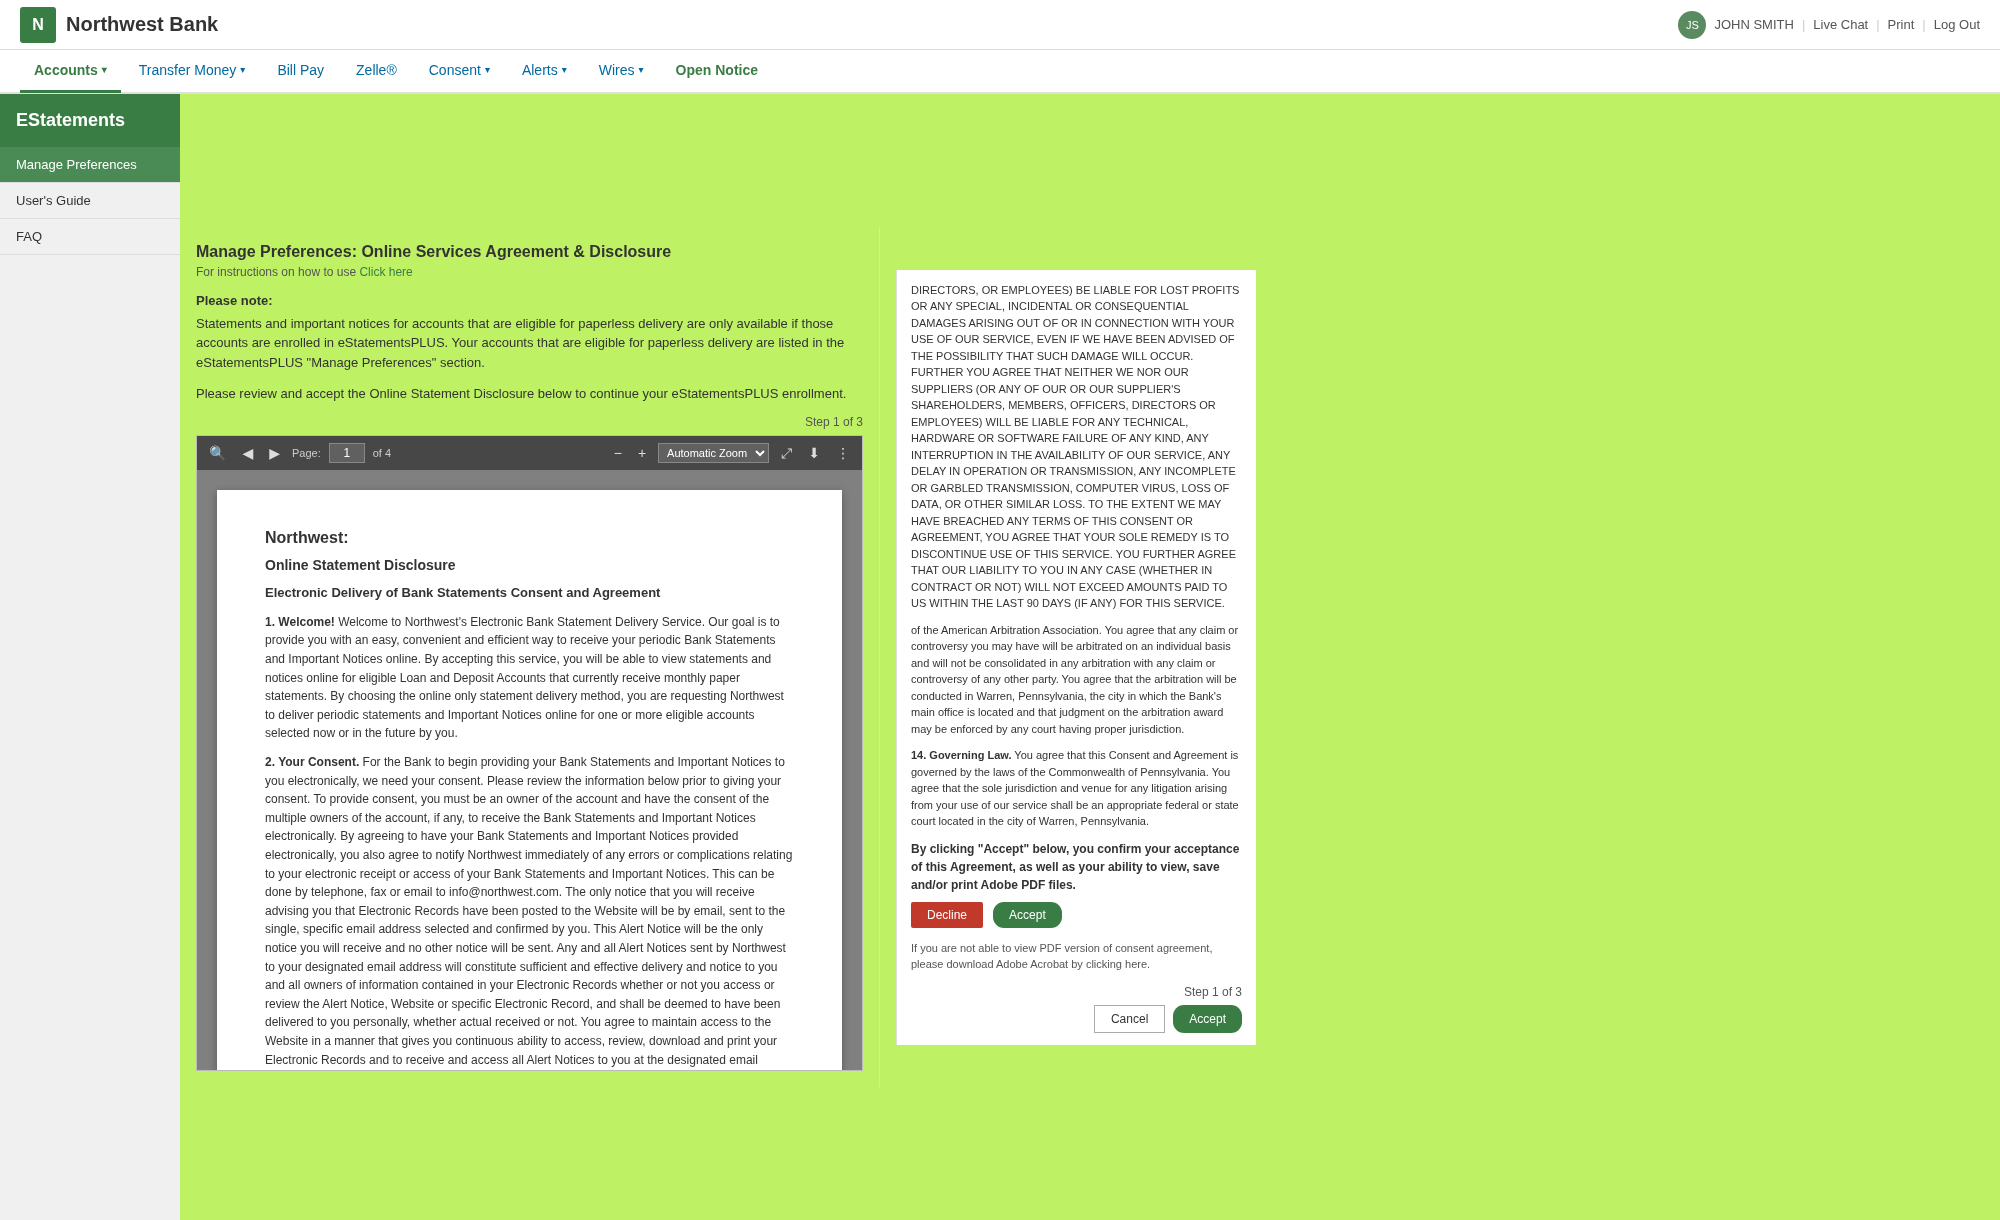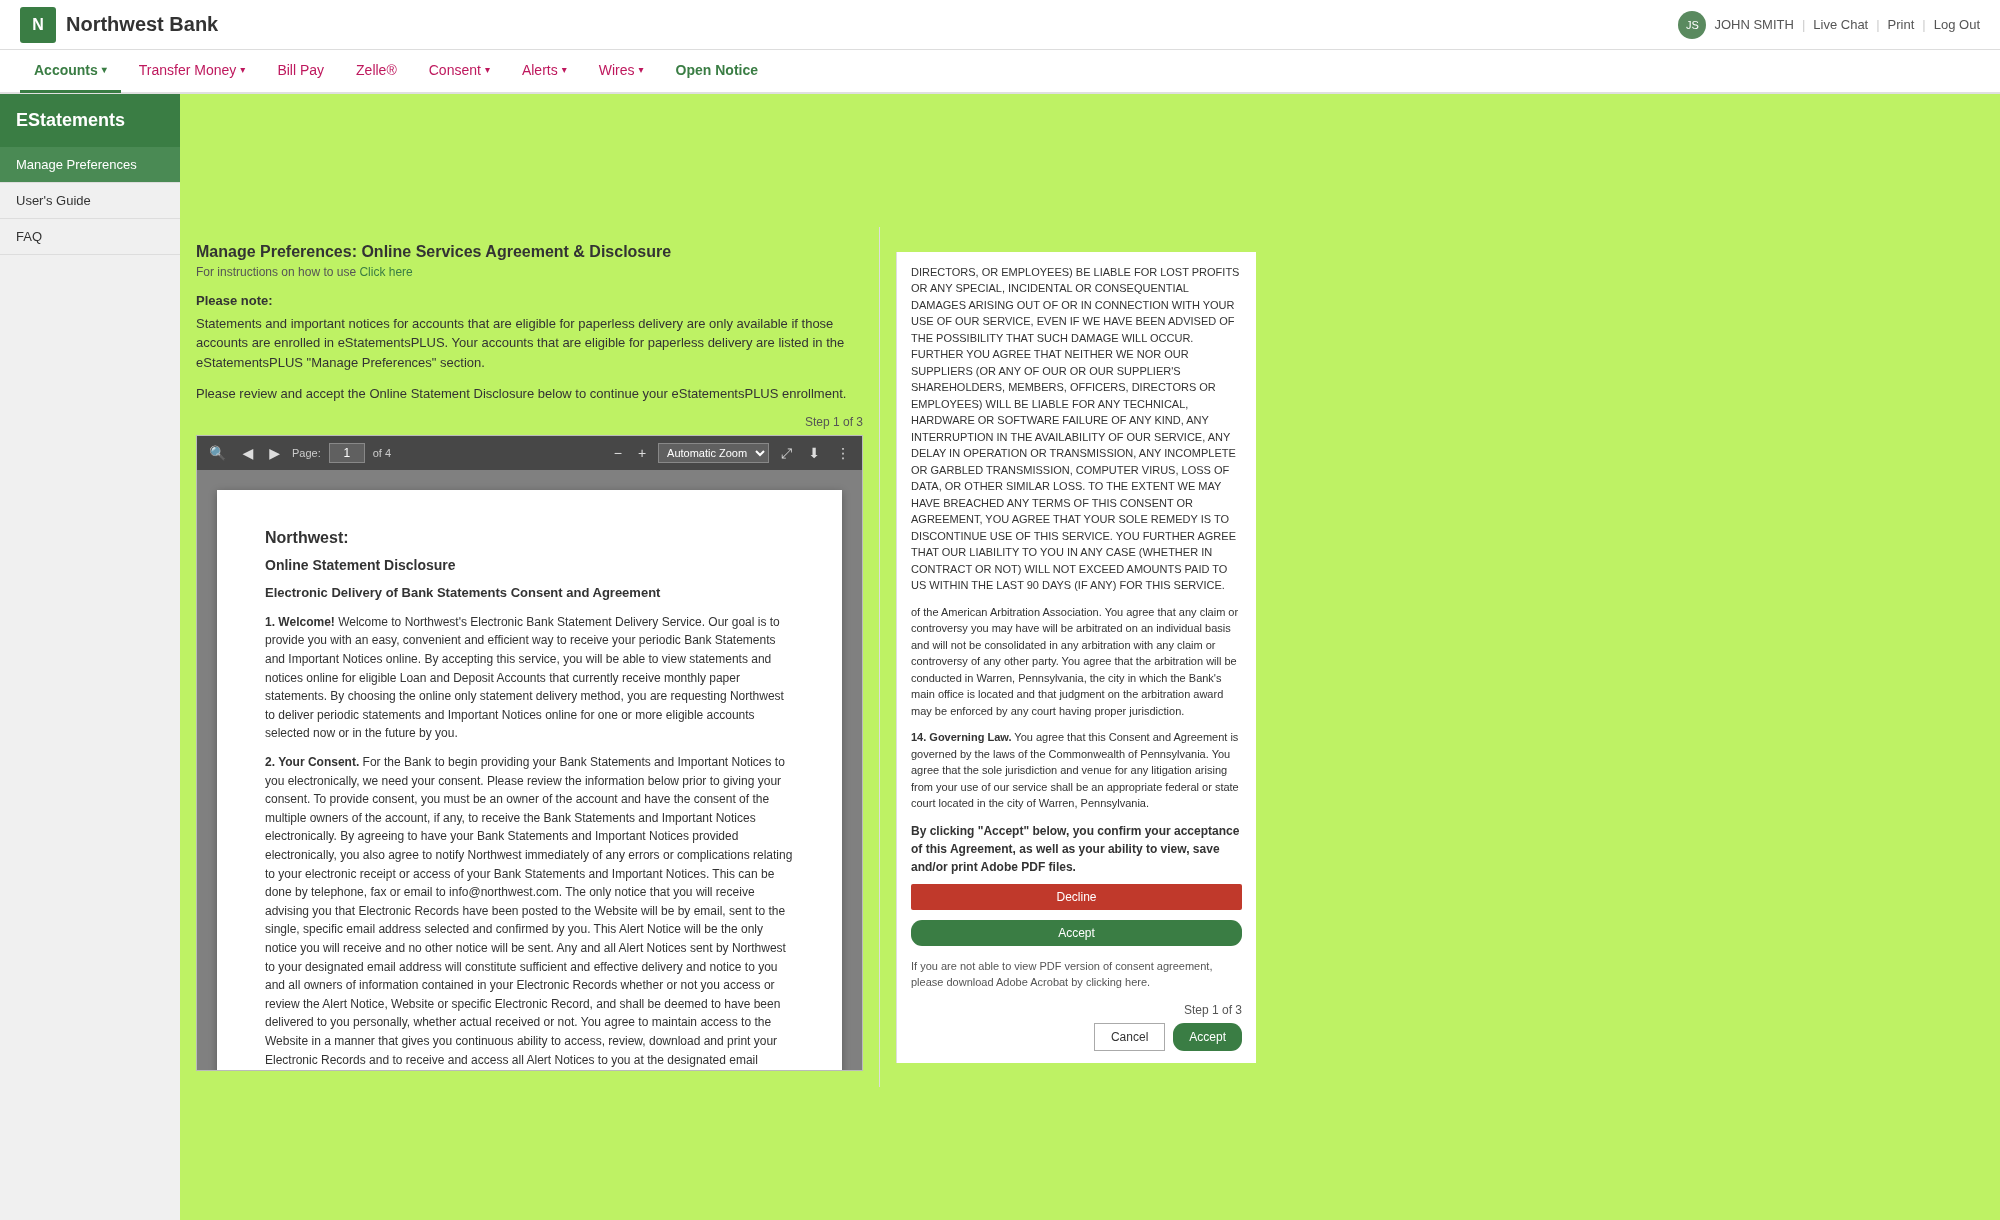--- a/index.html
+++ b/index.html
@@ -71,21 +71,21 @@
       align-items: center;
       gap: 4px;
       height: 44px;
     }
     .nav-item {
       padding: 0 14px;
       height: 44px;
       display: flex;
       align-items: center;
       font-size: 14px;
-      color: #be185d;
+      color: #0369a1;
       cursor: pointer;
       border-bottom: 3px solid transparent;
       white-space: nowrap;
       text-decoration: none;
     }
     .nav-item.active {
       border-bottom: 3px solid #3a7d44;
       color: #3a7d44;
       font-weight: bold;
     }
@@ -283,21 +283,20 @@
     .legal-panel .confirm-text {
       font-weight: bold;
       font-size: 12px;
       margin-top: 10px;
       margin-bottom: 8px;
     }
     .btn-row {
       display: flex;
       gap: 10px;
       margin-bottom: 12px;
-      flex-direction: column;
     }
     .btn-decline {
       background: #c0392b;
       color: #fff;
       border: none;
       padding: 6px 16px;
       cursor: pointer;
       font-size: 12px;
       border-radius: 2px;
     }

